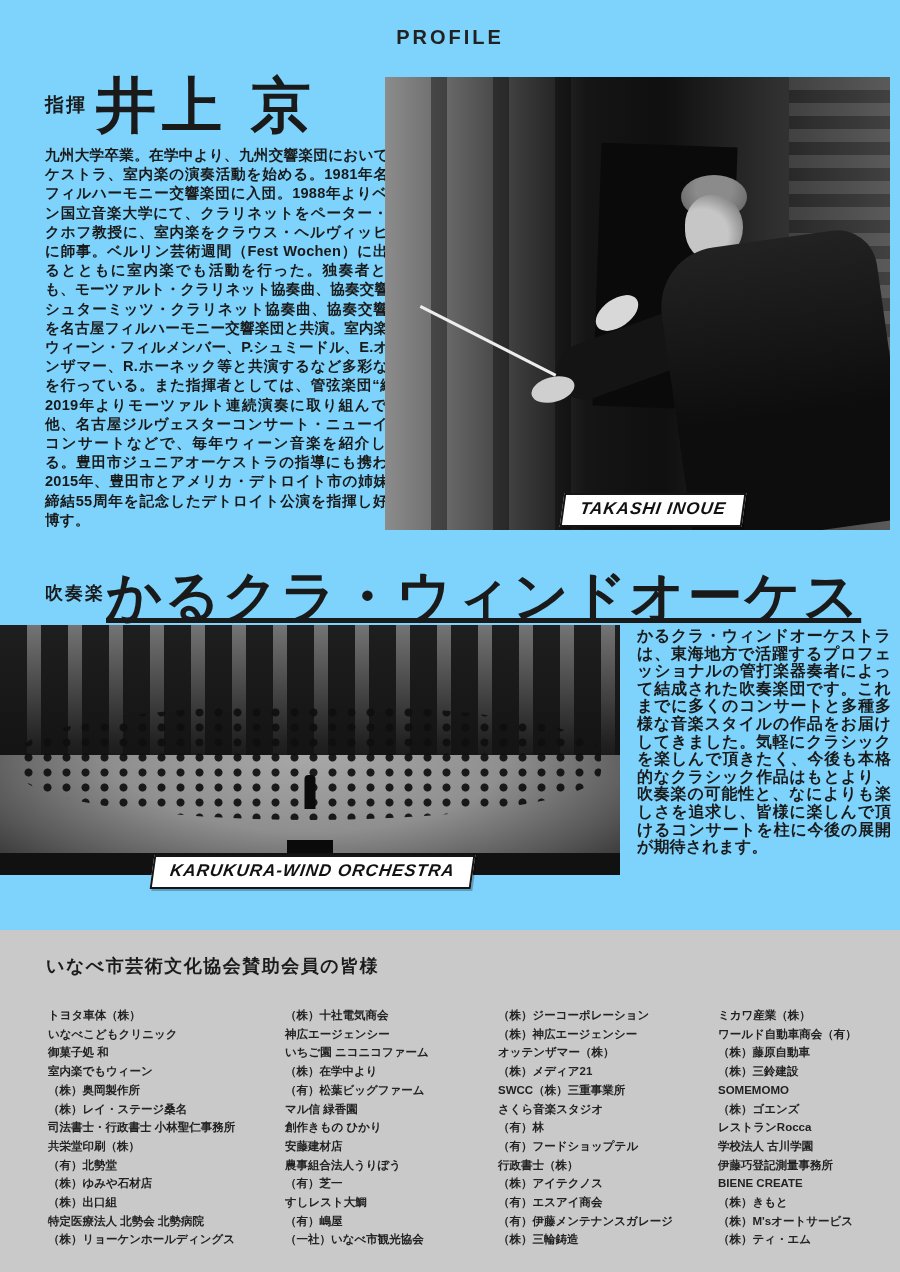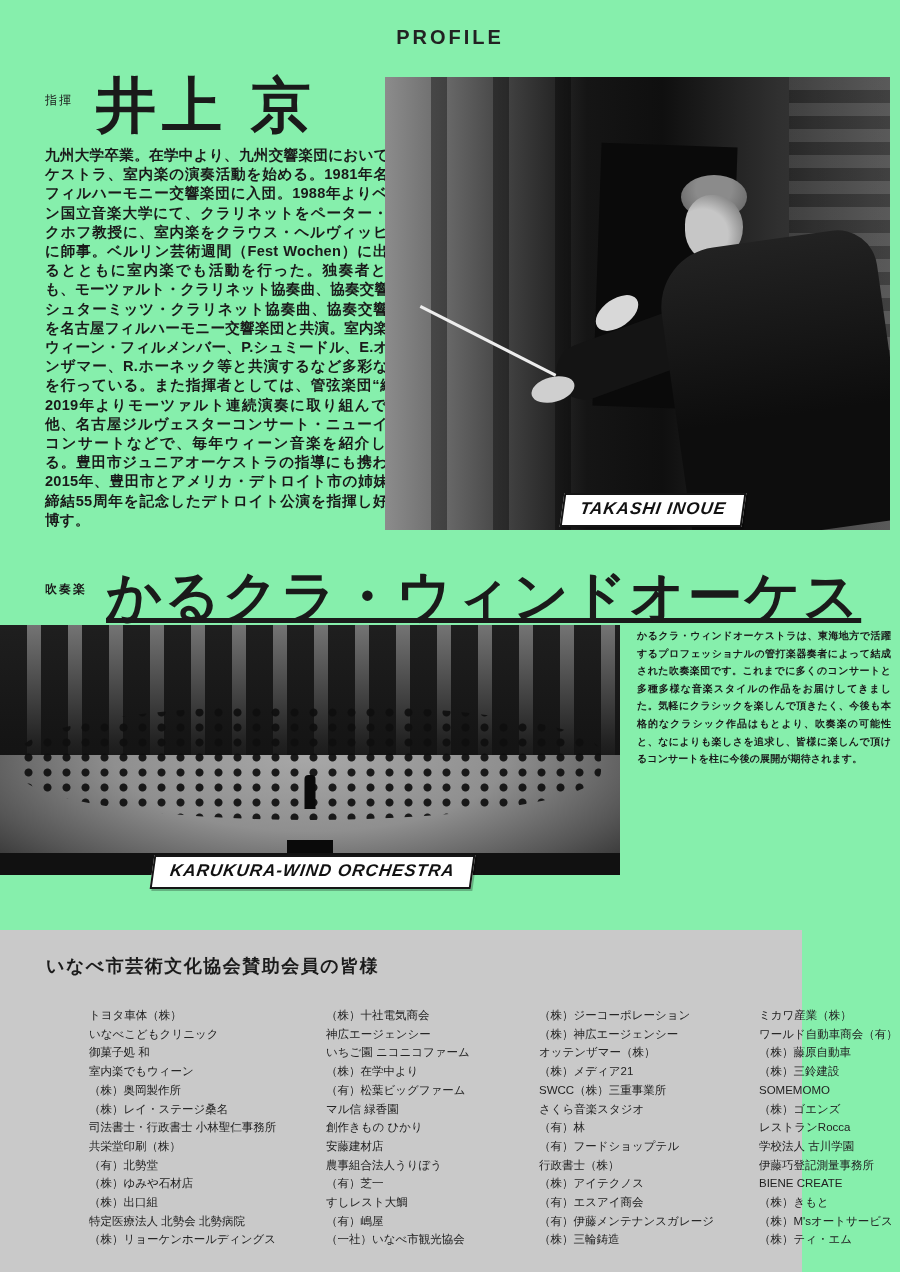--- a/index.html
+++ b/index.html
@@ -1,27 +1,27 @@
 <!DOCTYPE html>
 <html><head>
 <meta charset="utf-8">
 <style>
   * { margin:0; padding:0; box-sizing:border-box; }
   body { background:#e8e8e8; }
   .page {
     position:relative; width:900px; height:1272px; margin:0 auto;
-    background:#86efac; color:#1a1a1a; overflow:hidden;
+    background:#7dd3fc; color:#1a1a1a; overflow:hidden;
     font-family:"Liberation Sans","DejaVu Sans",sans-serif;
   }
   .profile-title {
     position:absolute; top:26px; left:0; right:0; text-align:center;
     font-size:20px; font-weight:bold; letter-spacing:3px; color:#222;
   }
   
-  .conductor-role { position:absolute; left:45px; top:92px; font-size:12px; font-weight:normal; letter-spacing:2px; }
+  .conductor-role { position:absolute; left:45px; top:92px; font-size:19px; font-weight:bold; letter-spacing:2px; }
   .conductor-name { position:absolute; left:96px; top:66px; font-size:60px; font-weight:bold; letter-spacing:6px; }
   .conductor-bio {
     position:absolute; left:45px; top:146px; width:374px;
     font-size:14.6px; font-weight:bold; line-height:19.2px;
     text-align:justify; letter-spacing:0.2px;
   }
   .conductor-photo {
     position:absolute; left:385px; top:77px; width:505px; height:453px;
     background:#161616;
   }
@@ -56,21 +56,21 @@
   .caption-box {
     position:absolute; background:#ffffff; border:2px solid #151515;
     padding:4px 16px 6px; transform:skewX(-8deg);
     box-shadow:2px 2px 0 rgba(0,0,0,0.25); white-space:nowrap;
   }
   .caption-box span { display:inline-block; font-style:italic; font-weight:bold;
     font-size:17px; letter-spacing:1px; color:#111; }
   .conductor-caption { left:562px; top:493px; }
   .orch-caption { left:152px; top:855px; }
   
-  .orch-role { position:absolute; left:45px; top:581px; font-size:12px; font-weight:bold; letter-spacing:2px; }
+  .orch-role { position:absolute; left:45px; top:581px; font-size:18px; font-weight:bold; letter-spacing:2px; }
   .orch-name { position:absolute; left:106px; top:560px; font-size:55px; font-weight:bold; letter-spacing:2px;text-decoration:underline; }
   .orch-photo { position:absolute; left:0; top:625px; width:620px; height:250px; background:#1a1a1a; }
   .op-art { position:absolute; inset:0; overflow:hidden; background:#1a1a1a; }
   .op-wall { position:absolute; left:0; right:0; top:0; height:58%;
     background:linear-gradient(180deg, rgba(0,0,0,0.15) 0%, rgba(18,18,18,0.88) 82%, #141414 100%),
                repeating-linear-gradient(90deg,#242424 0 27px,#888 27px 41px);
   }
   .op-stage { position:absolute; left:0; right:0; top:52%; bottom:0;
     background:radial-gradient(ellipse at 50% 0%, #a8a8a8 0%, #8f8f8f 45%, #565656 78%, #2c2c2c 100%);
   }
@@ -78,32 +78,32 @@
     background-image:radial-gradient(circle, #0f0f0f 0 3.5px, transparent 4.5px);
     background-size:19px 15px; border-radius:50% / 42%; opacity:0.92;
   }
   .op-conductor-figure { position:absolute; left:50%; top:60%; width:11px; height:34px;
     background:#0b0b0b; transform:translateX(-50%); border-radius:4px 4px 0 0; }
   .op-podium { position:absolute; left:50%; top:86%; width:46px; height:24px;
     background:#0a0a0a; transform:translateX(-50%); }
   .op-front { position:absolute; left:0; right:0; bottom:0; height:9%; background:#111; }
   .orch-desc {
     position:absolute; left:637px; top:627px; width:254px;
-    font-size:10px; font-weight:bold; line-height:17.6px;
+    font-size:16px; font-weight:bold; line-height:17.6px;
     text-align:justify; letter-spacing:0.1px;
   }
   
-  .supporters { position:absolute; left:0; top:930px; width:802px; height:342px; background:#c9c9c9; }
+  .supporters { position:absolute; left:0; top:930px; width:900px; height:342px; background:#c9c9c9; }
   .supporters-heading { position:absolute; left:46px; top:24px; font-size:18px; font-weight:bold; letter-spacing:1.5px; color:#1b1b1b; }
   .sup-col { position:absolute; top:76px; }
   .sup-col-0 { left:48px; }
   .sup-col-1 { left:285px; }
   .sup-col-2 { left:498px; }
   .sup-col-3 { left:718px; }
-  .member { font-size:11.5px; font-weight:normal; line-height:18.7px; white-space:nowrap; color:#222;margin-left:41px; }
+  .member { font-size:11.5px; font-weight:bold; line-height:18.7px; white-space:nowrap; color:#222; }
 </style>
 </head>
 <body>
 
 <div class="page">
 
   <div class="profile-title">PROFILE</div>
 
   <div class="conductor-role">指揮</div>
   <div class="conductor-name">井上 京</div>

